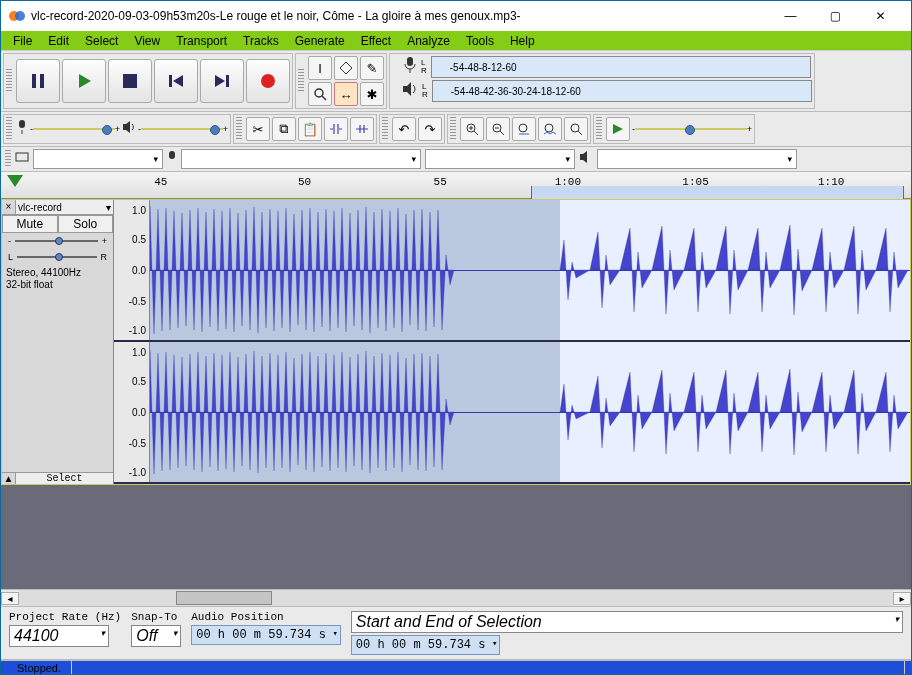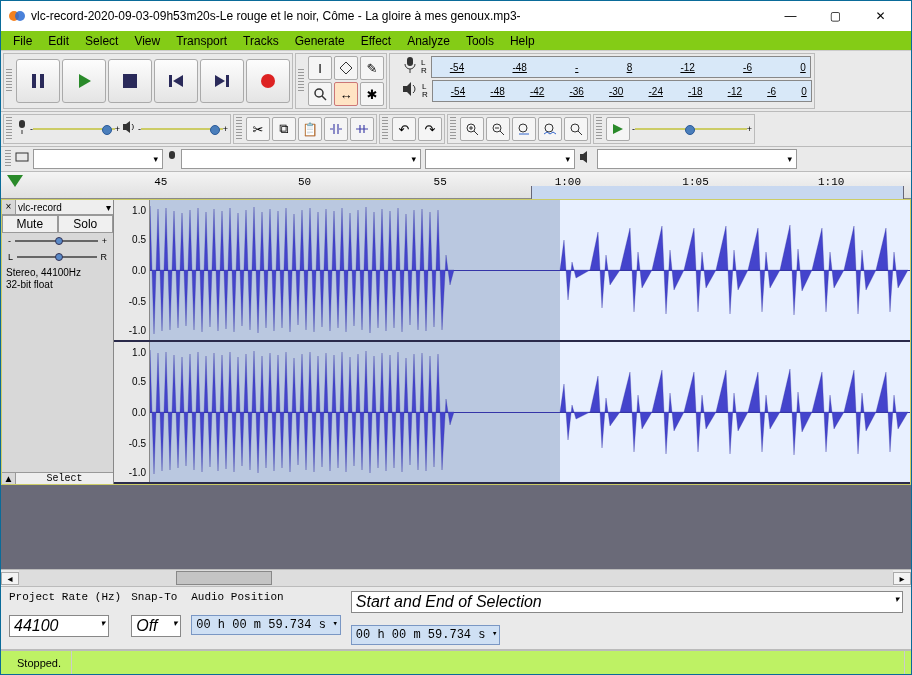--- a/index.html
+++ b/index.html
@@ -10,21 +10,21 @@
 .titlebar .winbtn { width: 45px; height: 30px; display: flex; align-items: center; justify-content: center; font-size: 12px; color: #000; }
 .menubar { height: 20px; background: #84cc16; display: flex; align-items: center; padding: 0 4px; font-size: 12px; border-bottom: 1px solid #ccc; }
 .menubar .mitem { padding: 2px 8px; cursor: pointer; }
 .toolbars { background: #eaeaea; padding: 2px; display: flex; flex-wrap: wrap; gap: 2px; border-bottom: 1px solid #bbb; }
 .tb-group { display: flex; align-items: center; gap: 2px; background: #eaeaea; border: 1px solid #bbb; padding: 2px; }
 .tb-group .grab { width: 6px; height: 24px; background: repeating-linear-gradient(to bottom, #999 0 1px, transparent 1px 3px); margin-right: 2px; }
 .big-btn { width: 44px; height: 44px; background: linear-gradient(#fdfdfd,#e4e4e4); border: 1px solid #aaa; border-radius: 3px; display: flex; align-items: center; justify-content: center; cursor: pointer; }
 .sm-btn { width: 24px; height: 24px; background: #f5f5f5; border: 1px solid #aaa; border-radius: 2px; display: flex; align-items: center; justify-content: center; cursor: pointer; font-size: 13px; }
 .sm-btn.active { background:#ffe4c4; border-color:#c77; }
 .meter-box { display: flex; align-items: center; font-family: "Courier New", monospace; font-size: 10px; background: #d8e8f8; border: 1px solid #888; height: 22px; padding: 0 4px; min-width: 380px; position: relative; }
-.meter-ticks { display:flex; justify-content:space-between; width:100%; padding-left:14px;text-decoration:underline; }
+.meter-ticks { display:flex; width:100%; padding-left:14px; }
 .slider-mini { width: 90px; height: 16px; display:flex; align-items:center; position:relative; }
 .slider-mini .track { height:2px; background:#333; width:100%; position:relative; }
 .slider-mini .thumb { width:10px; height:10px; background:#4a7ebb; border:1px solid #2a5a99; border-radius:50%; position:absolute; top:-4px; }
 .dev-row { display:flex; align-items:center; gap:4px; padding:2px 4px; background:#eaeaea; border-bottom:1px solid #bbb; }
 .dev-sel { height:20px; border:1px solid #999; background:#fff; font-size:11px; padding:0 18px 0 4px; position:relative; display:flex; align-items:center; min-width:120px; }
 .dev-sel::after { content:"▾"; position:absolute; right:4px; font-size:9px; }
 .ruler { height: 27px; background: linear-gradient(#f4f4f4,#e0e0e0); border-bottom:1px solid #888; position:relative; font-size:11px; display:flex; }
 .ruler .tri { position:absolute; left:6px; top:3px; width:0; height:0; border-left:8px solid transparent; border-right:8px solid transparent; border-top:12px solid #2a8a2a; }
 .ruler .sel-region { position:absolute; top:14px; height:13px; background:#c8d8f0; border-left:1px solid #667; border-right:1px solid #667;}
 .ruler .tick-area { position:absolute; left:112px; right:0; top:0; bottom:0; }
@@ -50,27 +50,27 @@
 .vscale span{ position:absolute; right:3px; transform:translateY(-50%); }
 .wave { flex:1; background:#bac8e0; position:relative; overflow:hidden; }
 .wave .sel { position:absolute; top:0; bottom:0; background:#e8f0ff; }
 .wave .mid { position:absolute; top:50%; left:0; right:0; height:1px; background:#3535a8; }
 .wave svg { position:absolute; top:0; left:0; width:100%; height:100%; }
 .hscroll { height:18px; background:#eaeaea; border-top:1px solid #bbb; border-bottom:1px solid #bbb; display:flex; align-items:center; }
 .hscroll .ar { width:18px; text-align:center; font-size:10px; cursor:pointer; border:1px solid #aaa; background:#f4f4f4;}
 .hscroll .trackbar { flex:1; background:#ddd; height:16px; position:relative; }
 .hscroll .thumb { position:absolute; height:14px; top:1px; background:#c4c4c4; border:1px solid #888; }
 .selbar { background:#eaeaea; padding:4px 8px; display:flex; gap:10px; font-size:11px; border-bottom:1px solid #bbb; }
-.selbox { display:flex; flex-direction:column; gap:12px; }
+.selbox { display:flex; flex-direction:column; gap:2px; }
 .selbox label { font-family:"Courier New",monospace; font-size:11px; }
 .sel-inp { background:#cfe0f4; border:1px solid #7a97c4; font-family:"Courier New",monospace; font-size:12px; padding:2px 14px 2px 4px; position:relative; display:inline-block; }
 .sel-inp::after{ content:"▾"; position:absolute; right:2px; top:2px; font-size:9px; }
 .combo { background:#fff; border:1px solid #888; font-size:16px; padding:1px 16px 1px 4px; position:relative;font-style:italic; }
 .combo::after{ content:"▾"; position:absolute; right:3px; top:2px; font-size:9px; }
-.statusbar { height:24px; background:#bef264; border-top:1px solid #bbb; display:flex; align-items:center; font-size:11px; padding:0 6px; }
+.statusbar { height:14px; background:#1d4ed8; border-top:1px solid #bbb; display:flex; align-items:center; font-size:11px; padding:0 6px; }
 .statusbar .cell { border-right:1px solid #ccc; padding:0 10px; height:100%; display:flex; align-items:center; }
 </style>
 </head>
 <body>
 
 <div class="titlebar">
   <span class="logo">
     <svg viewBox="0 0 16 16">
         <circle cx="5" cy="8" r="5" fill="#f58220"></circle>
         <circle cx="11" cy="8" r="5" fill="#2a6bd4" opacity="0.85"></circle>

